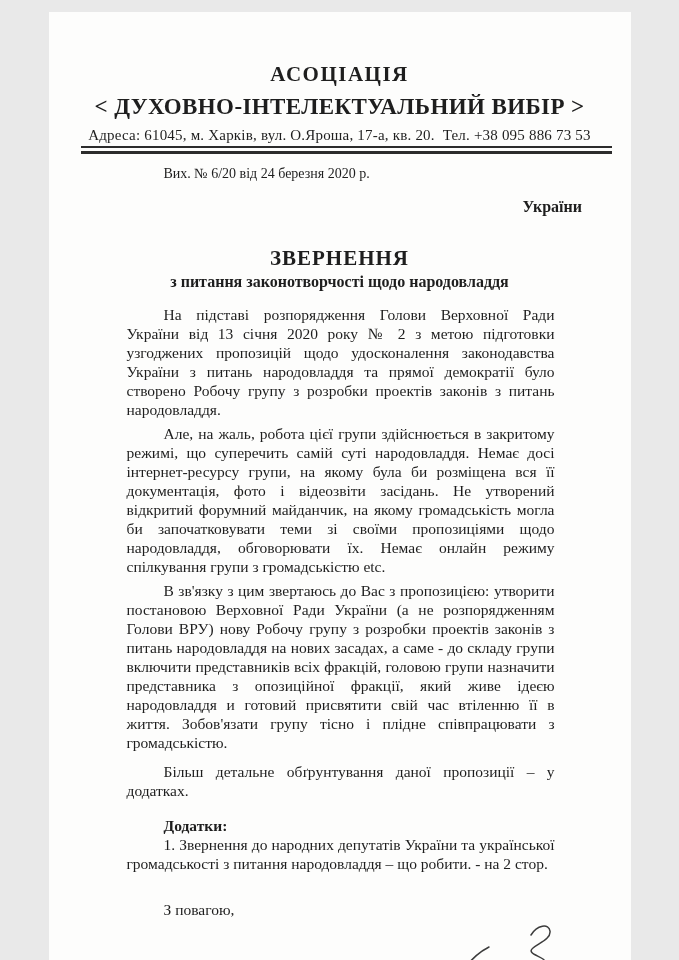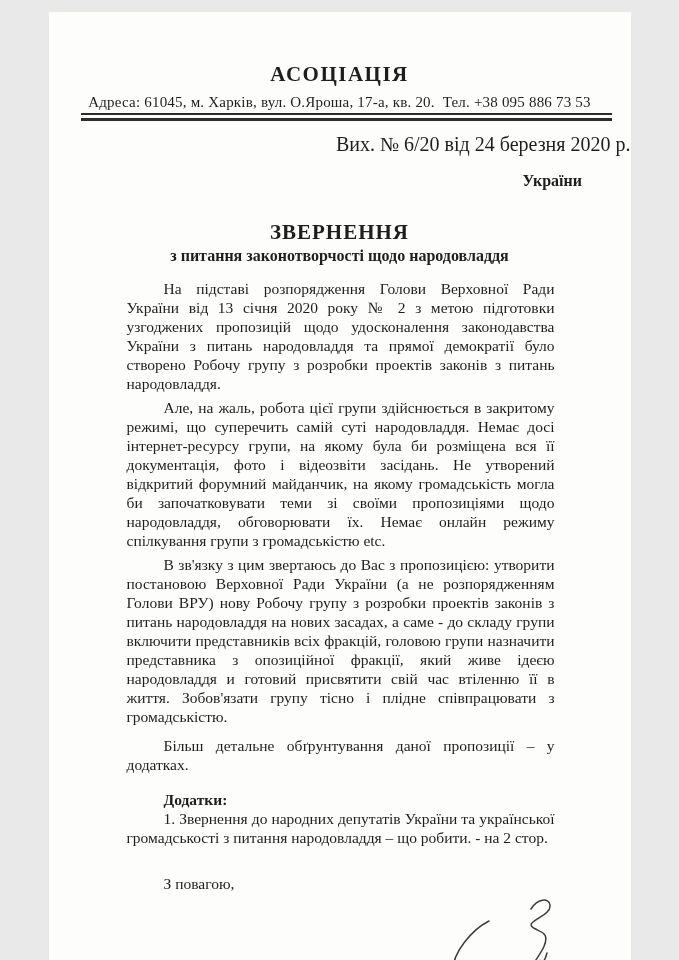--- a/index.html
+++ b/index.html
@@ -32,22 +32,21 @@
     font-size: 15px;
     margin-top: 7px;
     letter-spacing: 0.2px;
   }
   .header-rule-thin  { height: 1.5px; background: #2c2c2c; margin: 2px 19px 0 32px; }
   .header-rule-thick { height: 3.5px; background: #2c2c2c; margin: 3px 19px 0 32px; }
 
   
   .ref-line {
     margin: 12px 0 0 115px;
-    font-size: 20px;
-    text-align: right;
+    font-size: 14px;
   }
   .addressee {
     margin: 15px 40px 0 474px;
     font-size: 16px;
     font-weight: bold;
     line-height: 19px;
   }
 
   
   .doc-title {
@@ -109,20 +108,21 @@
     white-space: nowrap;
   }
 </style>
 </head>
 <body>
 
 <div class="page">
 
   <div class="letterhead">
     <div class="org-type">АСОЦІАЦІЯ</div>
+    <div class="org-name">&lt; ДУХОВНО-ІНТЕЛЕКТУАЛЬНИЙ ВИБІР &gt;</div>
     <div class="address-line">Адреса: 61045, м. Харків, вул. О.Яроша, 17-а, кв. 20.&nbsp; Тел. +38 095 886 73 53</div>
     <div class="header-rule-thin"></div>
     <div class="header-rule-thick"></div>
   </div>
 
   <div class="ref-line">Вих. № 6/20 від 24 березня 2020 р.</div>
 
   <div class="addressee">
     <div>України</div>
   </div>

